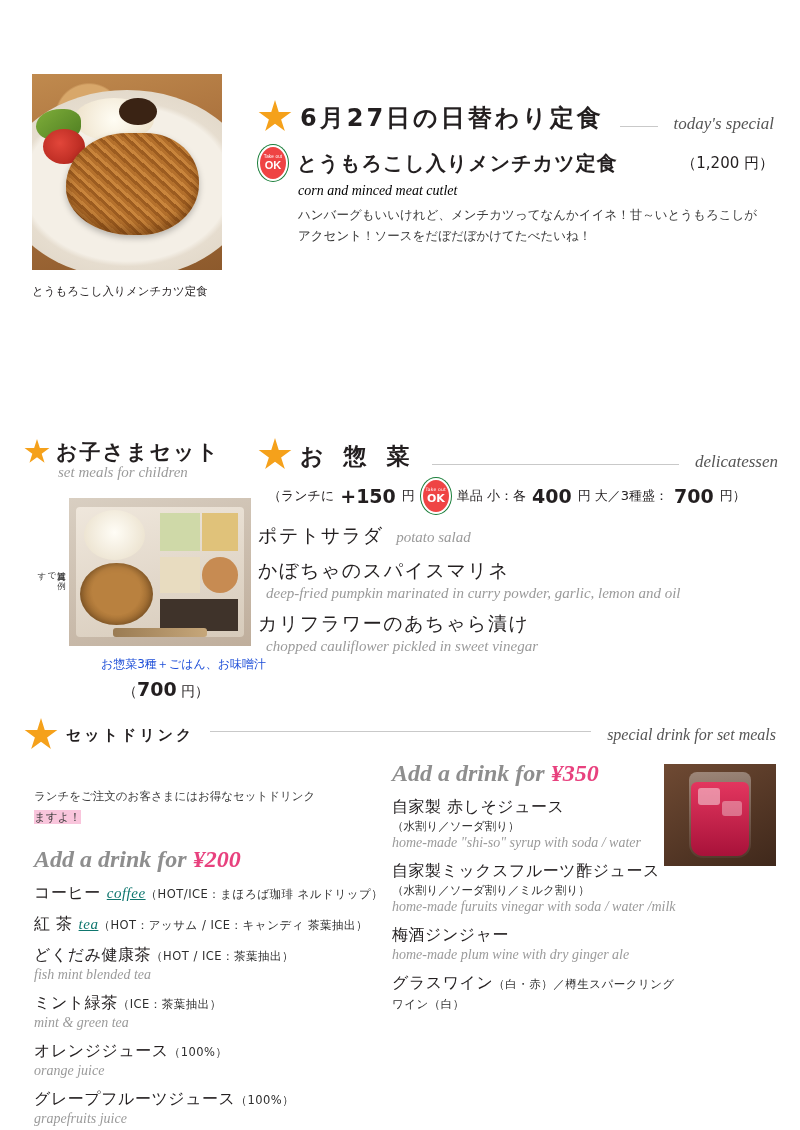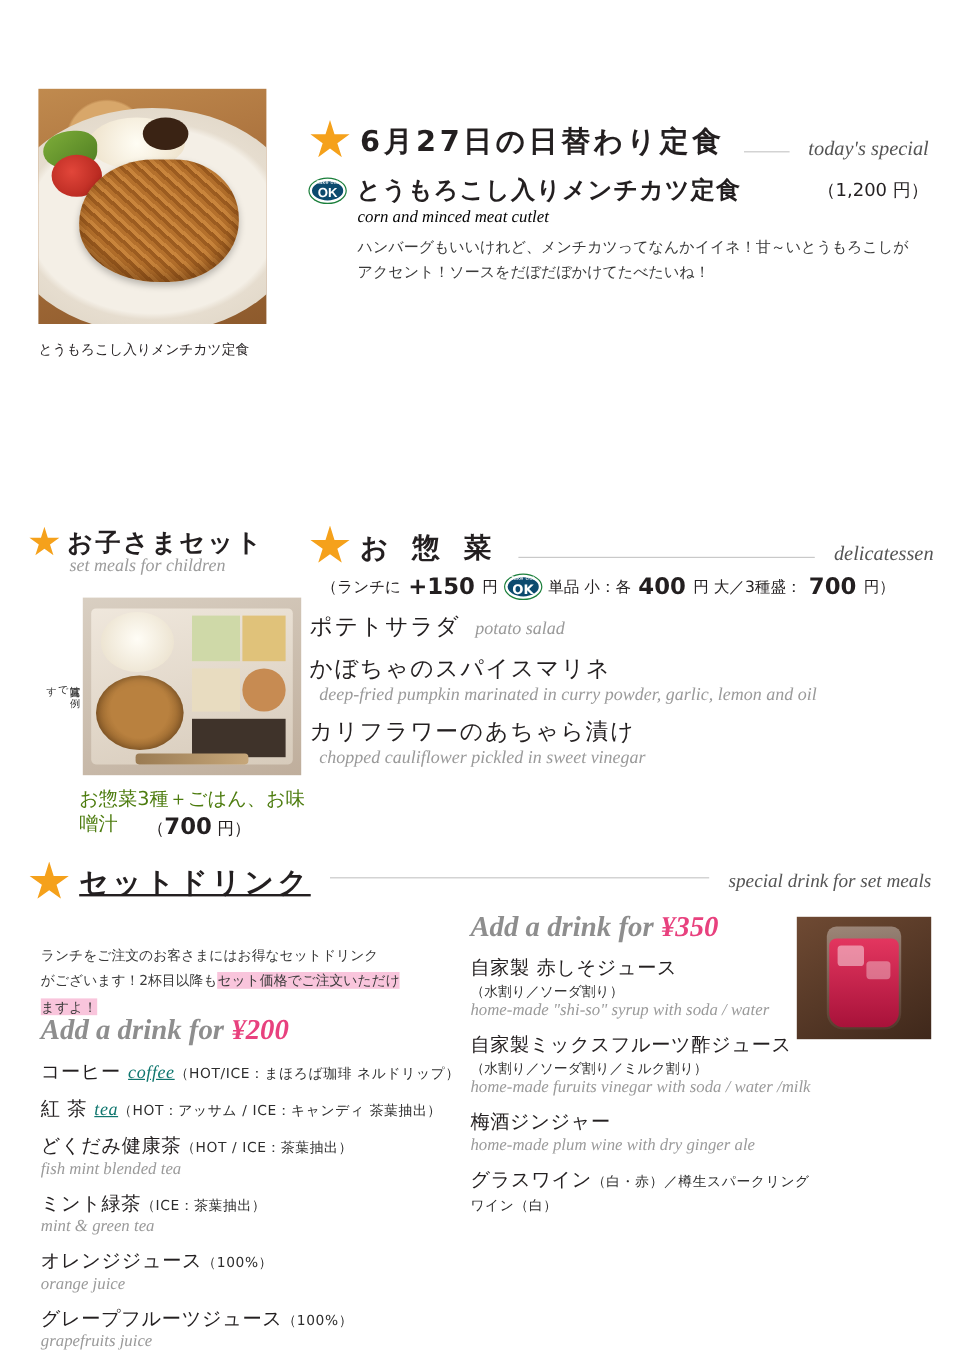--- a/index.html
+++ b/index.html
@@ -19,23 +19,23 @@
   .star {
     width: 34px; height: 34px; flex: 0 0 34px;
     background: #f5a11b;
     clip-path: polygon(50% 0%, 61% 35%, 98% 35%, 68% 57%, 79% 91%, 50% 70%, 21% 91%, 32% 57%, 2% 35%, 39% 35%);
     display: inline-block;
   }
   .star.sm { width: 26px; height: 26px; flex-basis: 26px; }
 
   
   .takeout {
-    width: 30px; height: 20px; flex: 0 0 30px;
+    width: 30px; height: 36px; flex: 0 0 30px;
     border-radius: 50%;
-    background: #0c4a6e;
+    background: #ef4444;
     color: #fff;
     display: flex; flex-direction: column;
     align-items: center; justify-content: center;
     line-height: 1;
     border: 2px solid #fff;
     box-shadow: 0 0 0 1px #1b7f3b;
   }
   .takeout .t1 { font-size: 4.5px; letter-spacing: .2px; }
   .takeout .t2 { font-size: 11px; font-weight: bold; margin-top: 1px; }
 
@@ -114,22 +114,22 @@
   #kids-photo .sq4 { position:absolute; left:73%; top:40%; width:20%; height:24%; background:#c78b52; border-radius:50%; }
   #kids-photo .sq5 { position:absolute; left:50%; top:68%; width:43%; height:22%; background:#3f332a; }
   #kids-photo .spoon { position:absolute; left:24%; top:88%; width:52%; height:6%;
     background: linear-gradient(90deg,#9a7b53,#c6a77a); border-radius:3px; }
   #kids-photo-note {
     position: absolute; left: 20px; top: 128px; width: 22px;
     font-family: "DejaVu Sans", sans-serif; font-size: 8.5px; line-height: 1.15; color: #333;
     writing-mode: vertical-rl;
   }
   #kids-caption {
-    position: absolute; left: 42px; top: 218px; width: 200px; text-align: left;
-    font-family: "DejaVu Sans", sans-serif; font-size: 16px; color: #4d7c0f;
+    position: absolute; left: 42px; top: 218px; width: 200px; text-align: right;
+    font-family: "DejaVu Sans", sans-serif; font-size: 12px; color: #1d4ed8;
   }
   #kids-price {
     position: absolute; left: 42px; top: 240px; width: 200px; text-align: center;
     font-family: "DejaVu Sans", sans-serif; font-size: 14px;
   }
   #kids-price b { font-size: 19px; }
 
   
   #deli-block { position: absolute; left: 258px; top: 438px; width: 520px; }
   #deli-head .sec-title { font-size: 23px; letter-spacing: 6px; }
@@ -138,21 +138,21 @@
     font-family: "DejaVu Sans", sans-serif; font-size: 13px; }
   #deli-sub .big { font-size: 19px; font-weight: bold; }
   #deli-sub .mid { font-size: 13px; }
   .deli-item { margin-top: 9px; }
   .deli-jp { font-family: "DejaVu Sans", sans-serif; font-size: 19px; letter-spacing: 1.5px; display:inline; }
   .deli-en { font-family: "Liberation Serif", serif; font-style: italic; color: #9a9a9a; font-size: 15px; display:inline; margin-left: 8px; }
   .deli-en.blk { display: block; margin-left: 8px; margin-top: 1px; }
 
   
   #drink-head { position: absolute; left: 24px; top: 718px; width: 752px; display:flex; align-items:center; gap:8px; }
-  #drink-head .sec-title { font-size: 24px; letter-spacing: 3px; text-decoration: underline; }
+  #drink-head .sec-title { font-size: 15px; letter-spacing: 3px; }
   #drink-head .sec-en { font-size: 16px; }
 
   #drink-note {
     position: absolute; left: 34px; top: 786px; width: 340px;
     font-family: "DejaVu Sans", sans-serif; font-size: 11.5px; line-height: 1.85; color: #3a3a3a;
   }
   .hl { background: #f9c5dc; }
 
   .add-title {
     font-family: "Liberation Serif", serif; font-style: italic; font-weight: bold;
@@ -288,21 +288,20 @@
 
   <div id="drink-head">
     <span class="star"></span>
     <span class="sec-title">セットドリンク</span>
     <span class="rule"></span>
     <span class="sec-en">special drink for set meals</span>
   </div>
 
   <div id="drink-note">
     <div>ランチをご注文のお客さまにはお得なセットドリンク</div>
-    <div><span>がございます！2杯目以降も</span><span class="hl">セット価格でご注文いただけ</span></div>
     <div><span class="hl">ますよ！</span></div>
   </div>
 
   <div id="drink-left">
     <div class="add-title">
       <span>Add a drink for </span><span class="yen">¥200</span>
     </div>
 
     <div class="dr">
       <div class="dr-main"><span class="nm">コーヒー</span><span class="en">coffee</span><span class="paren">（HOT/ICE：まほろば珈琲 ネルドリップ）</span></div>

